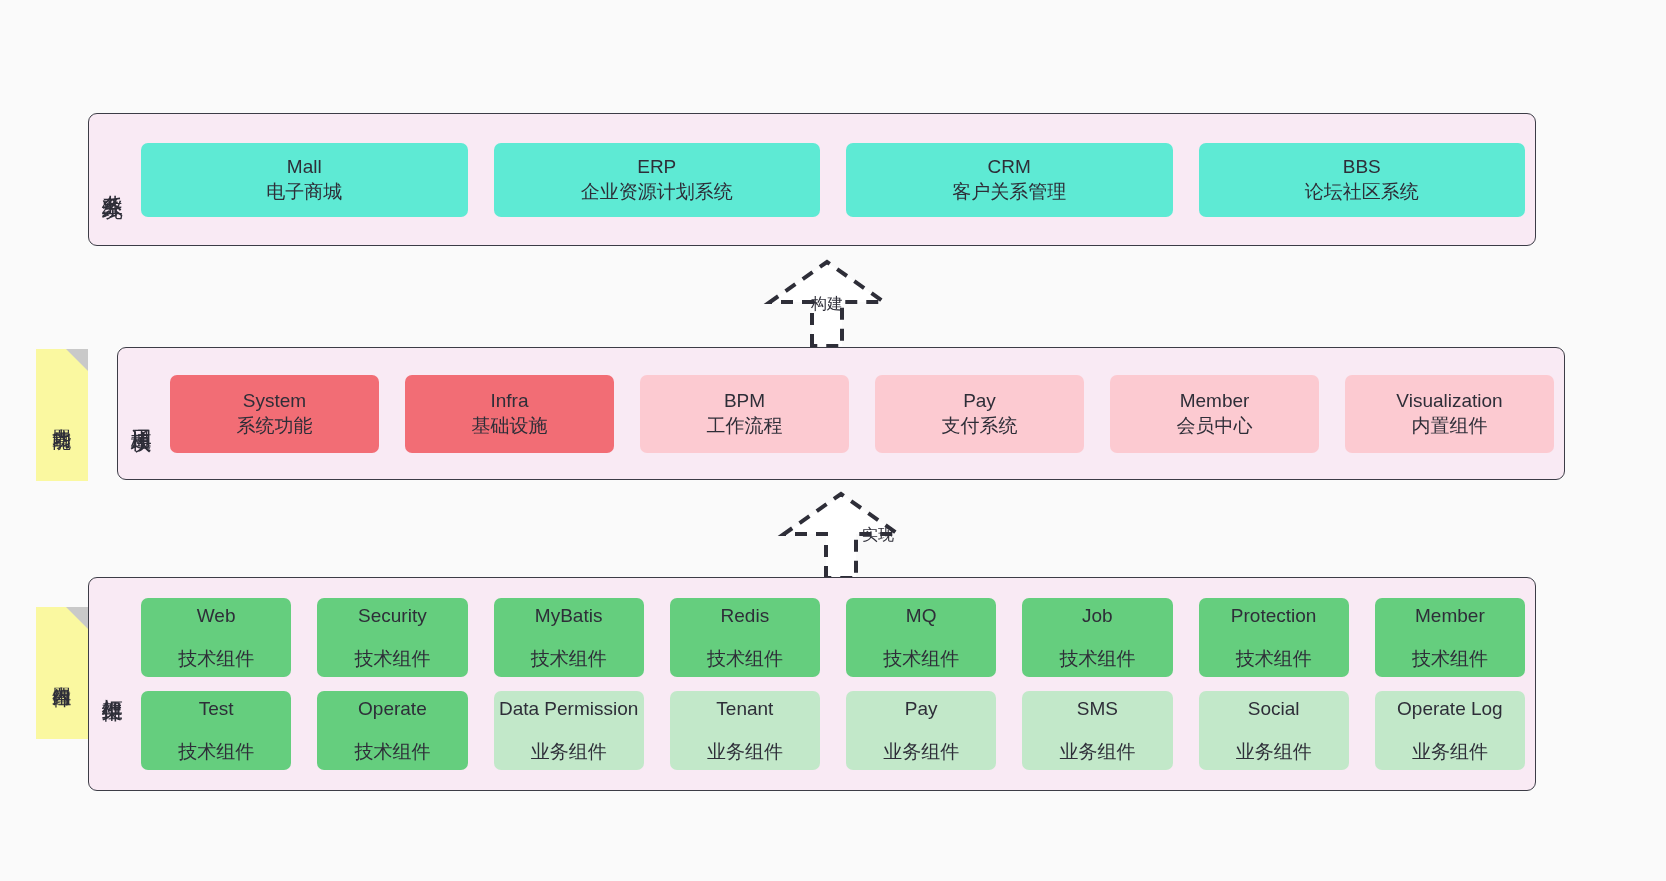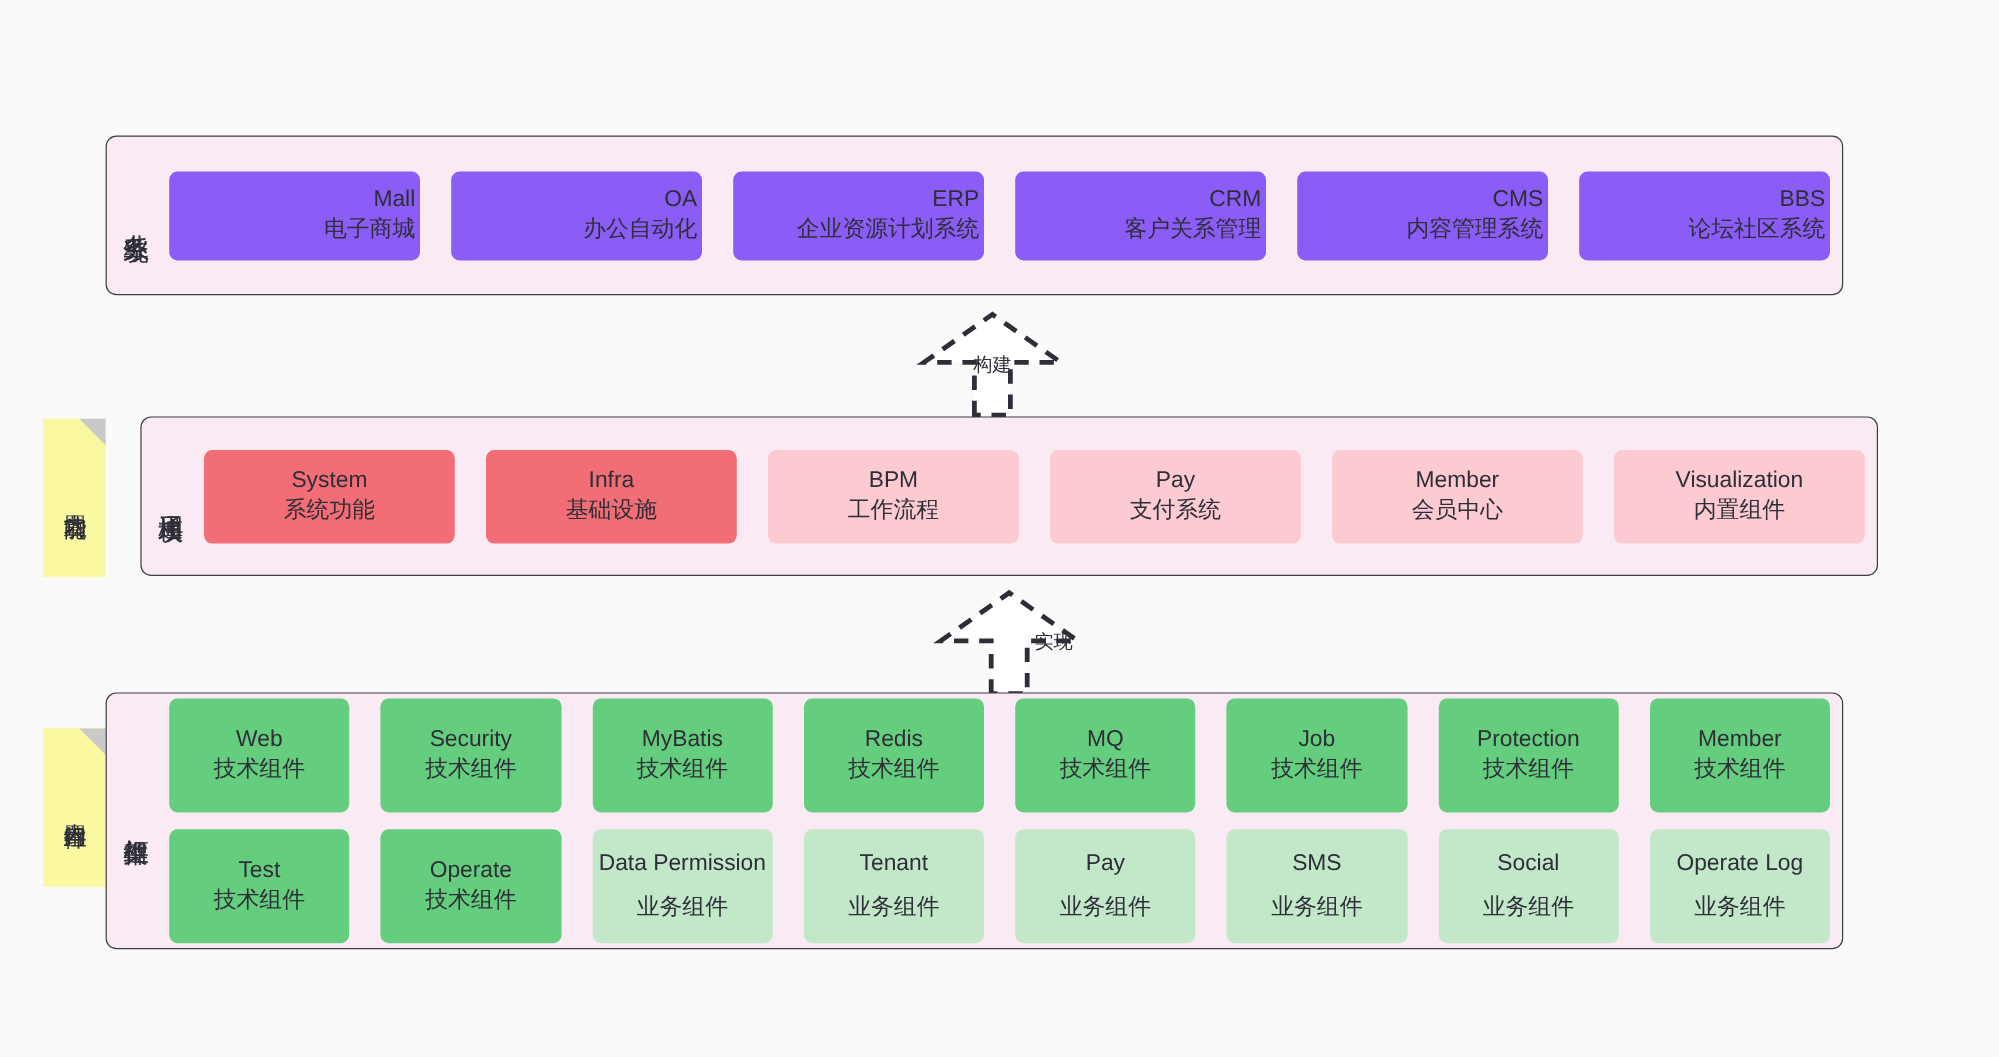--- a/index.html
+++ b/index.html
@@ -75,34 +75,34 @@
     text-align: center;
     font-size: 19px;
     line-height: 1.28;
     color: #2e2e38;
     box-sizing: border-box;
     padding: 6px 4px;
   }
   .card .l1 { display: block; }
   .card .l2 { display: block; }
 
-  .card.blue        { background: #8b5cf6; align-items: flex-end; }
+  .card.blue        { background: #5eead4; }
   .card.red         { background: #f26d75; }
   .card.pink        { background: #fccad1; }
   .card.green       { background: #65ce7e; }
   .card.lightgreen  { background: #c2e8c9; gap: 12px; }
 
   
   #sec-business { left: 88px;  top: 113px; width: 1448px; height: 133px; }
   #sec-common   { left: 88px;  top: 347px; width: 1448px; height: 133px; margin-left: 29px; }
   #sec-framework{ left: 88px;  top: 577px; width: 1448px; height: 214px; }
 
   #sec-business .card  { height: 74px; }
   #sec-common   .card  { height: 78px; }
-  #sec-framework .card { height: 95px; }
+  #sec-framework .card { height: 79px; justify-content: space-between; }
 
   #sec-business .section-title { font-size: 21px; }
 
   
   .note {
     position: absolute;
     background: #faf8a0;
     width: 52px;
     box-sizing: border-box;
     display: flex;
@@ -150,34 +150,26 @@
 
   <div class="section" id="sec-business">
     <div class="section-title">业务系统</div>
     <div class="section-body">
       <div class="row">
         <div class="card blue">
           <span class="l1">Mall</span>
           <span class="l2">电子商城</span>
         </div>
         <div class="card blue">
-          <span class="l1">OA</span>
-          <span class="l2">办公自动化</span>
-        </div>
-        <div class="card blue">
           <span class="l1">ERP</span>
           <span class="l2">企业资源计划系统</span>
         </div>
         <div class="card blue">
           <span class="l1">CRM</span>
           <span class="l2">客户关系管理</span>
-        </div>
-        <div class="card blue">
-          <span class="l1">CMS</span>
-          <span class="l2">内容管理系统</span>
         </div>
         <div class="card blue">
           <span class="l1">BBS</span>
           <span class="l2">论坛社区系统</span>
         </div>
       </div>
     </div>
   </div>
 
   <div class="arrow-wrap" id="arrow-build">

